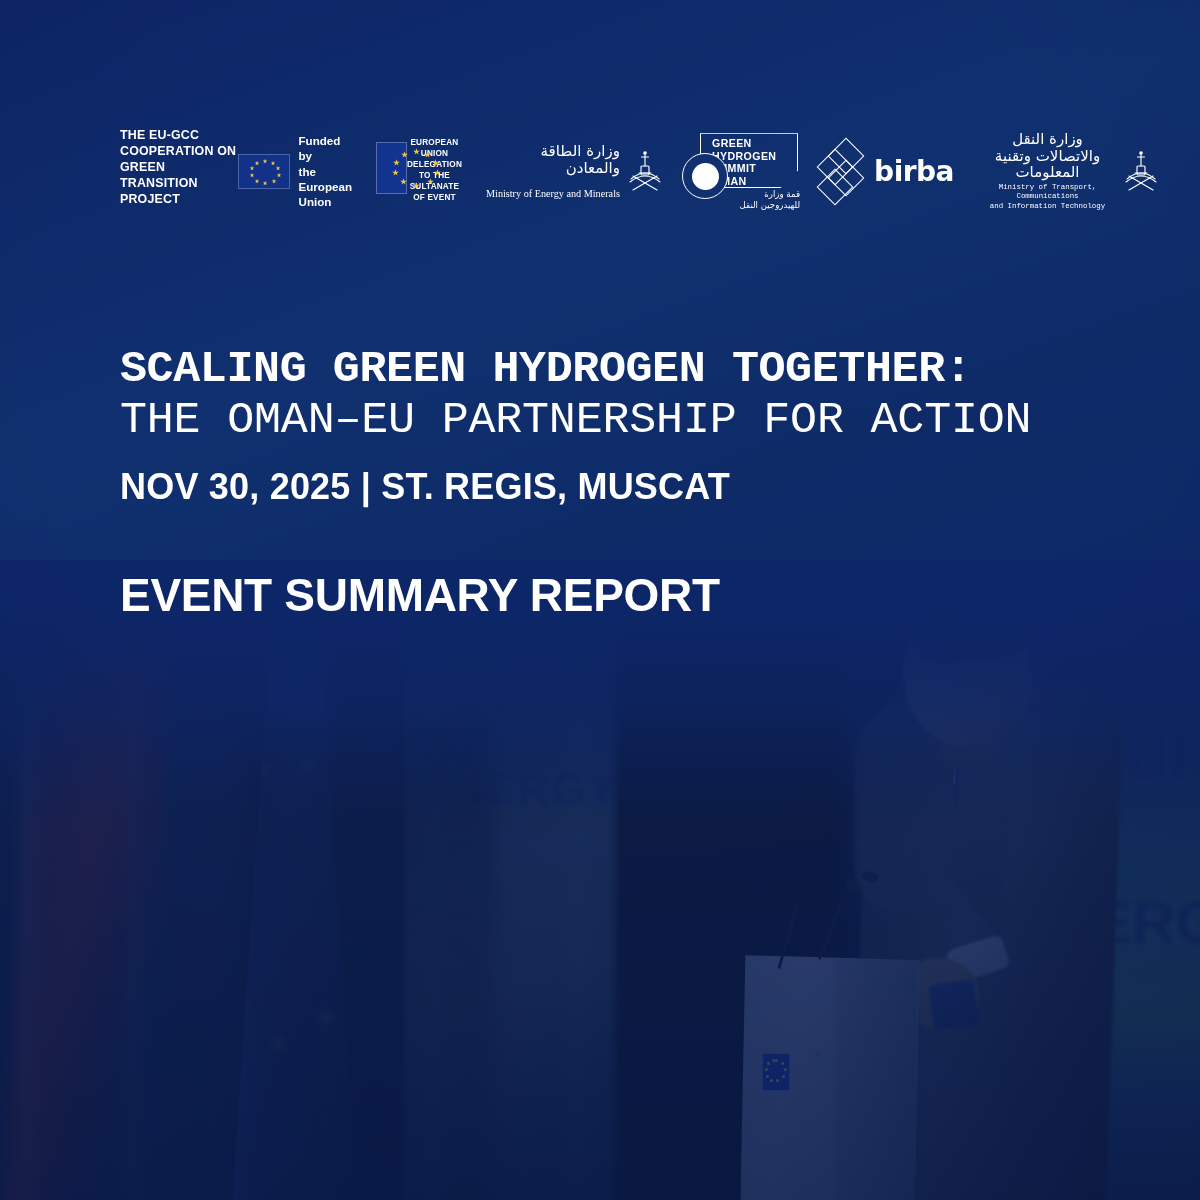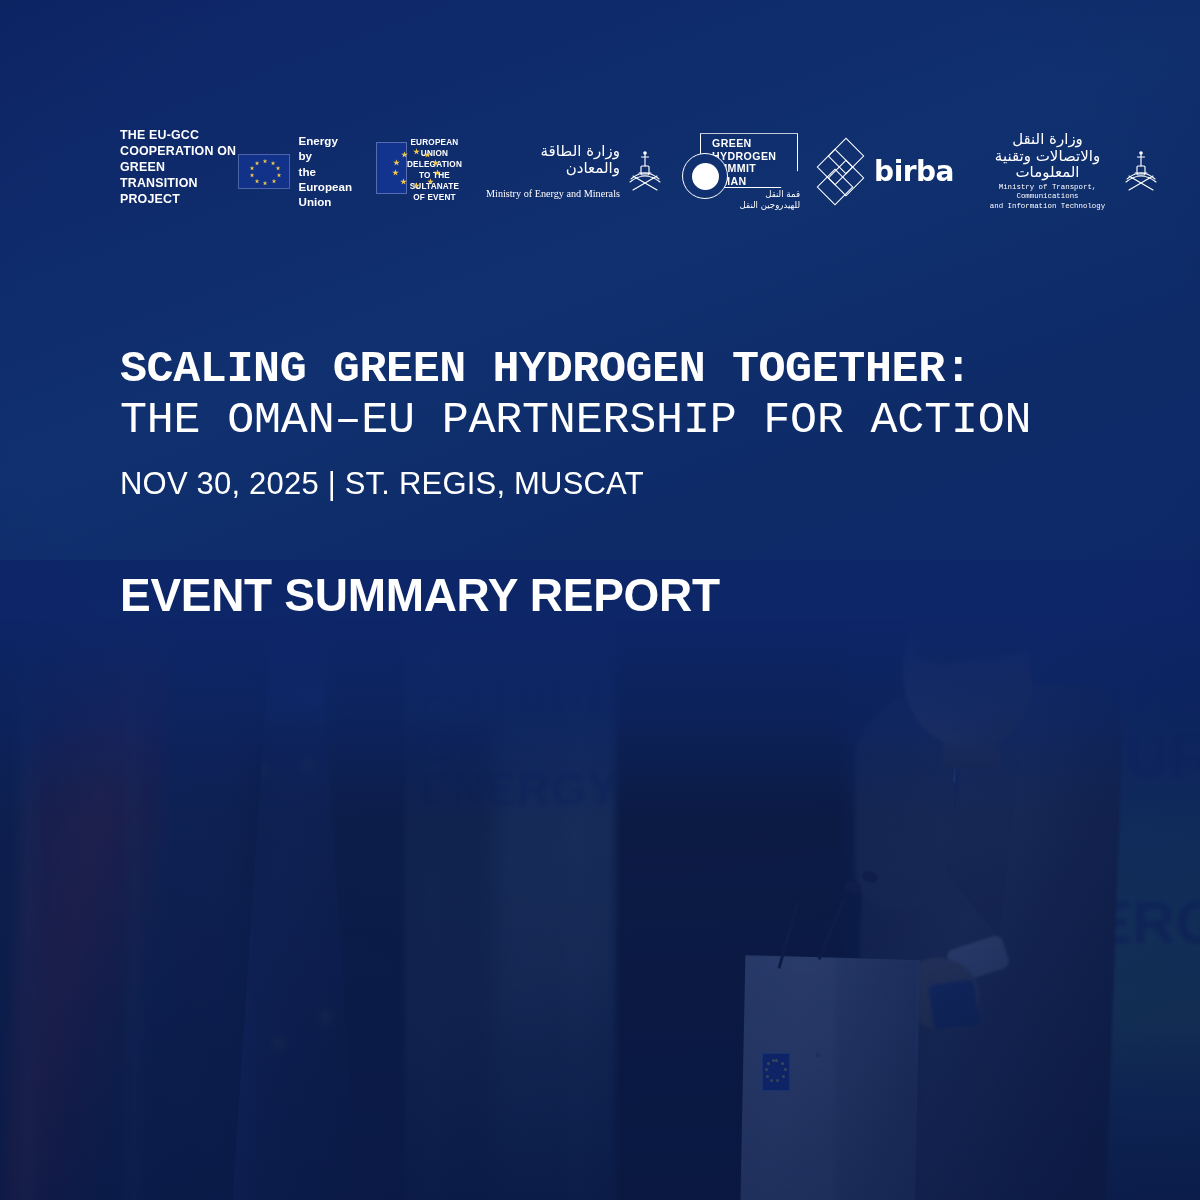--- a/index.html
+++ b/index.html
@@ -325,21 +325,21 @@
   .h-line1{
     color:#ffffff; font-size:45px; font-weight:700; letter-spacing:-0.4px;
     line-height:1.06; white-space:nowrap;
   }
   .h-line2{
     color:#ffffff; font-size:45px; font-weight:300; letter-spacing:-0.2px;
     line-height:1.10; white-space:nowrap; margin-top:2px;
   }
   .subline{
     position:absolute; left:120px; top:466px;
-    color:#ffffff; font-size:31px; font-weight:400; letter-spacing:.2px; white-space:nowrap;
+    color:#ffffff; font-size:36px; font-weight:700; letter-spacing:.2px; white-space:nowrap;
   }
   .report{
     position:absolute; left:120px; top:568px;
     color:#ffffff; font-size:46px; font-weight:800; letter-spacing:-0.3px; white-space:nowrap;
   }
 </style>
 </head>
 <body>
 
 <div class="page">
@@ -447,21 +447,21 @@
           <span class="star" style="width:5px;height:5px;left:37px;top:11px;"></span>
           <span class="star" style="width:5px;height:5px;left:38px;top:18px;"></span>
           <span class="star" style="width:5px;height:5px;left:33px;top:24px;"></span>
           <span class="star" style="width:5px;height:5px;left:24px;top:26px;"></span>
           <span class="star" style="width:5px;height:5px;left:16px;top:24px;"></span>
           <span class="star" style="width:5px;height:5px;left:11px;top:18px;"></span>
           <span class="star" style="width:5px;height:5px;left:11px;top:11px;"></span>
           <span class="star" style="width:5px;height:5px;left:16px;top:6px;"></span>
         </div>
         <div class="fund-txt">
-          <div>Energy by</div>
+          <div>Funded by</div>
           <div>the European Union</div>
         </div>
       </div>
     </div>
 
     <div class="sep"></div>
 
     <div class="logo-block eudel">
       <div class="bigflag">
         <span class="star" style="left:36px; top:5px;"></span>
@@ -511,21 +511,21 @@
       <div class="wordmark">
         <div>GREEN</div>
         <div>HYDROGEN</div>
         <div>SUMMIT</div>
         <div>⊙MAN</div>
       </div>
       <div class="ring">
         <div class="dot"></div>
       </div>
       <div class="ar">
-        <div>قمة النقل</div>
+        <div>قمة وزارة</div>
         <div>للهيدروجين النقل</div>
       </div>
     </div>
 
     <div class="sep"></div>
 
     <div class="logo-block birba">
       <div class="mark">
         <span class="dia" style="left:9px;  top:-2px;"></span>
         <span class="dia" style="left:-2px; top:9px;"></span>

